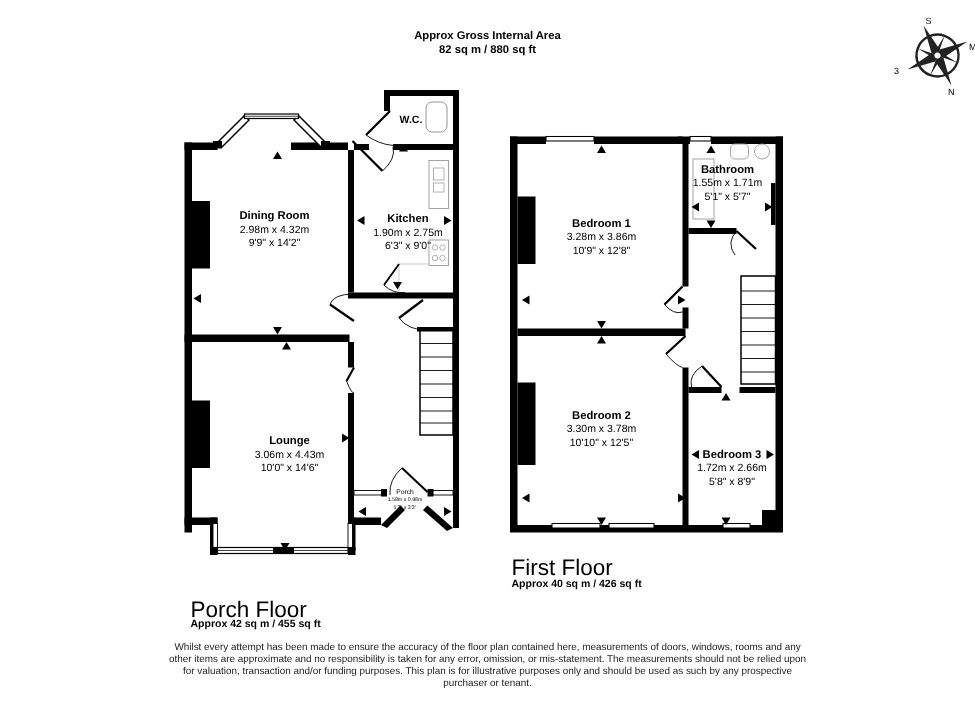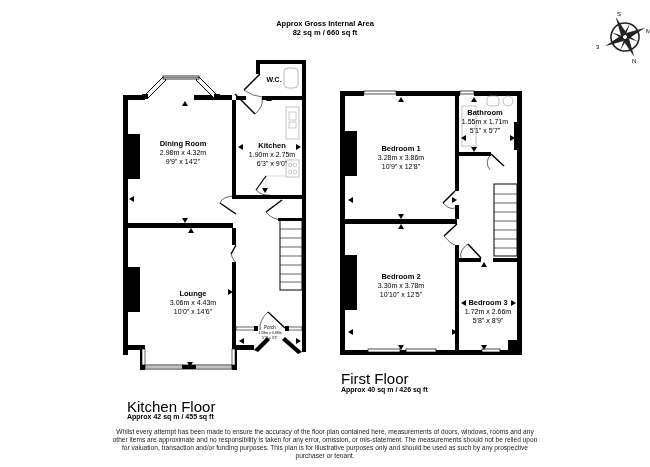--- a/index.html
+++ b/index.html
@@ -11,21 +11,21 @@
   .floor-area { position: absolute; font-size: 7px; font-weight: bold; }
   .disclaimer { position: absolute; left: 108px; top: 428px; width: 434px; text-align: center; font-size: 6.6px; line-height: 8px; color: #222; }
   .room-text { font-family: "Liberation Sans", sans-serif; text-anchor: middle; }
   .compass { position: absolute; left: 590px; top: 5px; width: 60px; height: 60px; }
 </style>
 </head>
 <body>
 
 <div class="header">
   <div>Approx Gross Internal Area</div>
-  <div>82 sq m / 660 sq ft</div>
+  <div>82 sq m / 880 sq ft</div>
 </div>
 
 <svg class="compass" viewBox="0 0 60 60">
   <g transform="translate(35,32) rotate(-25)">
     <circle r="14" fill="none" stroke="#222" stroke-width="1.6"></circle>
     <polygon points="0,-22 3,-3 0,0 -3,-3" fill="#222"></polygon>
     <polygon points="0,22 3,3 0,0 -3,3" fill="#222"></polygon>
     <polygon points="22,0 3,3 0,0 3,-3" fill="#222"></polygon>
     <polygon points="-22,0 -3,3 0,0 -3,-3" fill="#222"></polygon>
     <polygon points="10,-10 2,-2 -2,-2" fill="#222"></polygon>
@@ -270,16 +270,16 @@
 
     <text x="488" y="305" font-size="7.5" font-weight="bold" text-anchor="middle" font-family="Liberation Sans, sans-serif">Bedroom 3</text>
     <text x="488" y="314" font-size="7" text-anchor="middle" font-family="Liberation Sans, sans-serif">1.72m x 2.66m</text>
     <text x="488" y="323" font-size="7" text-anchor="middle" font-family="Liberation Sans, sans-serif">5'8" x 8'9"</text>
   </g>
 </svg>
 
 <div class="floor-label" style="left:341px; top:370px;">First Floor</div>
 <div class="floor-area" style="left:341px; top:386px;">Approx 40 sq m / 426 sq ft</div>
 
-<div class="floor-label" style="left:127px; top:398px;">Kitchen Floor</div>
+<div class="floor-label" style="left:127px; top:398px;">Porch Floor</div>
 <div class="floor-area" style="left:127px; top:413px;">Approx 42 sq m / 455 sq ft</div>
 
 <div class="disclaimer">Whilst every attempt has been made to ensure the accuracy of the floor plan contained here, measurements of doors, windows, rooms and any other items are approximate and no responsibility is taken for any error, omission, or mis-statement. The measurements should not be relied upon for valuation, transaction and/or funding purposes. This plan is for illustrative purposes only and should be used as such by any prospective purchaser or tenant.</div>
 
 </body></html>

